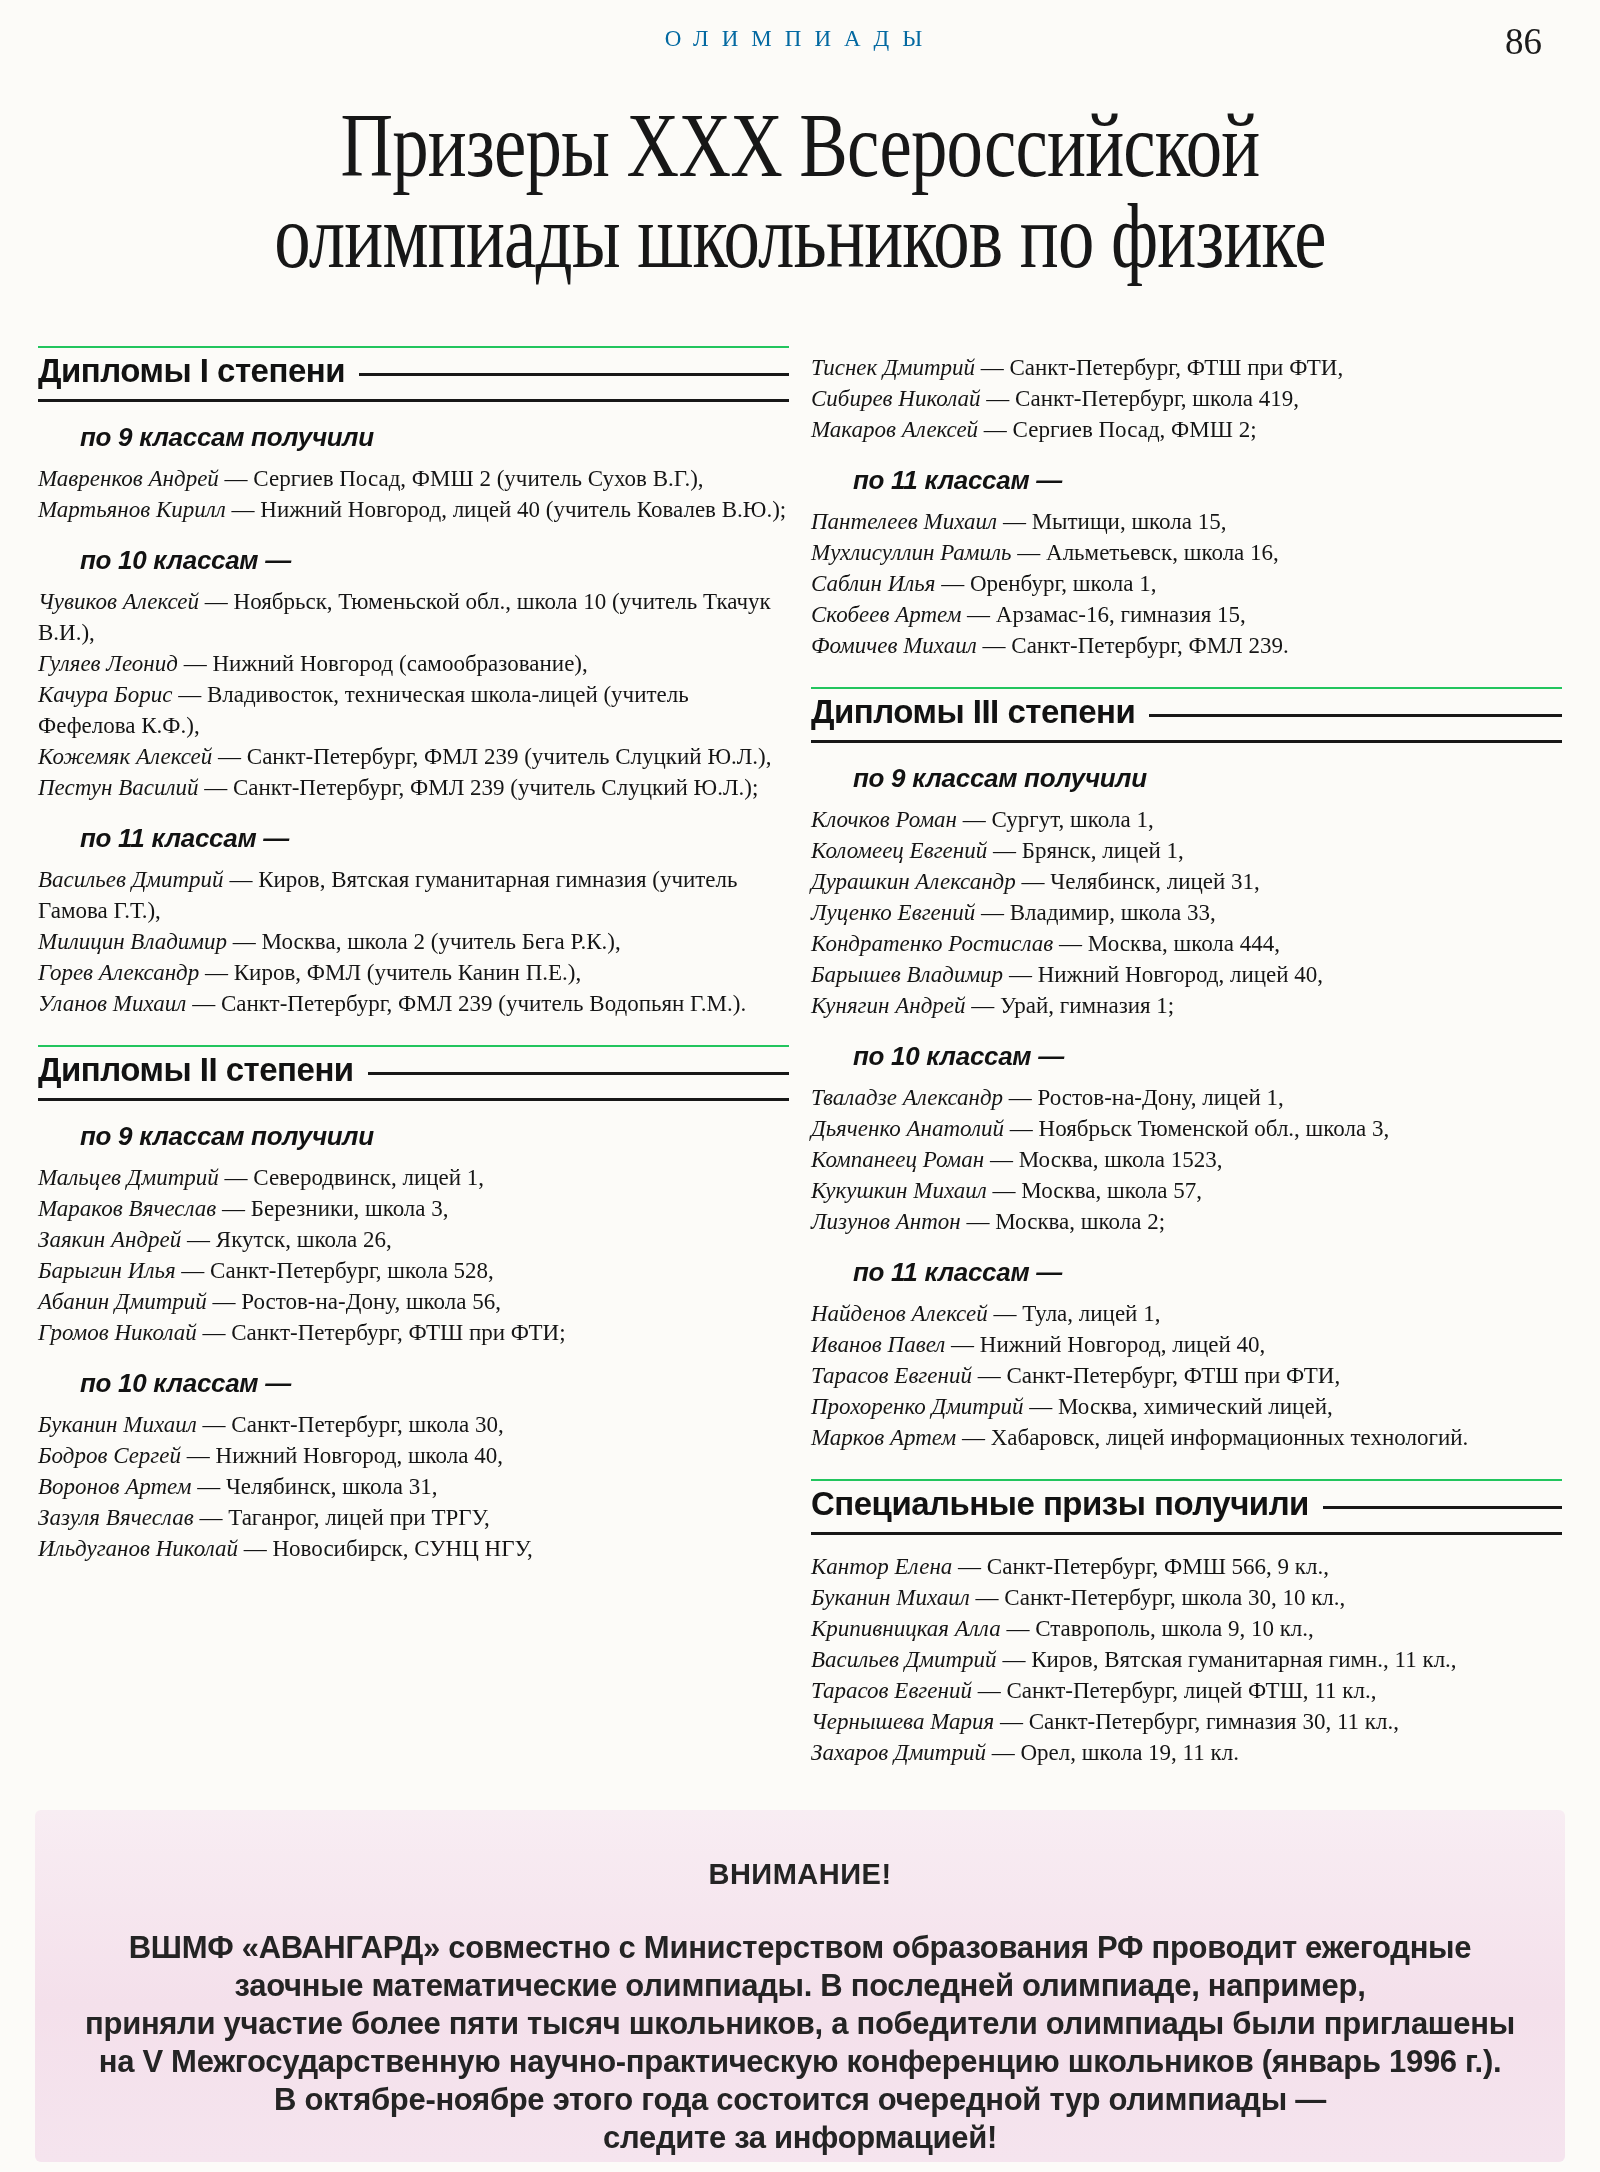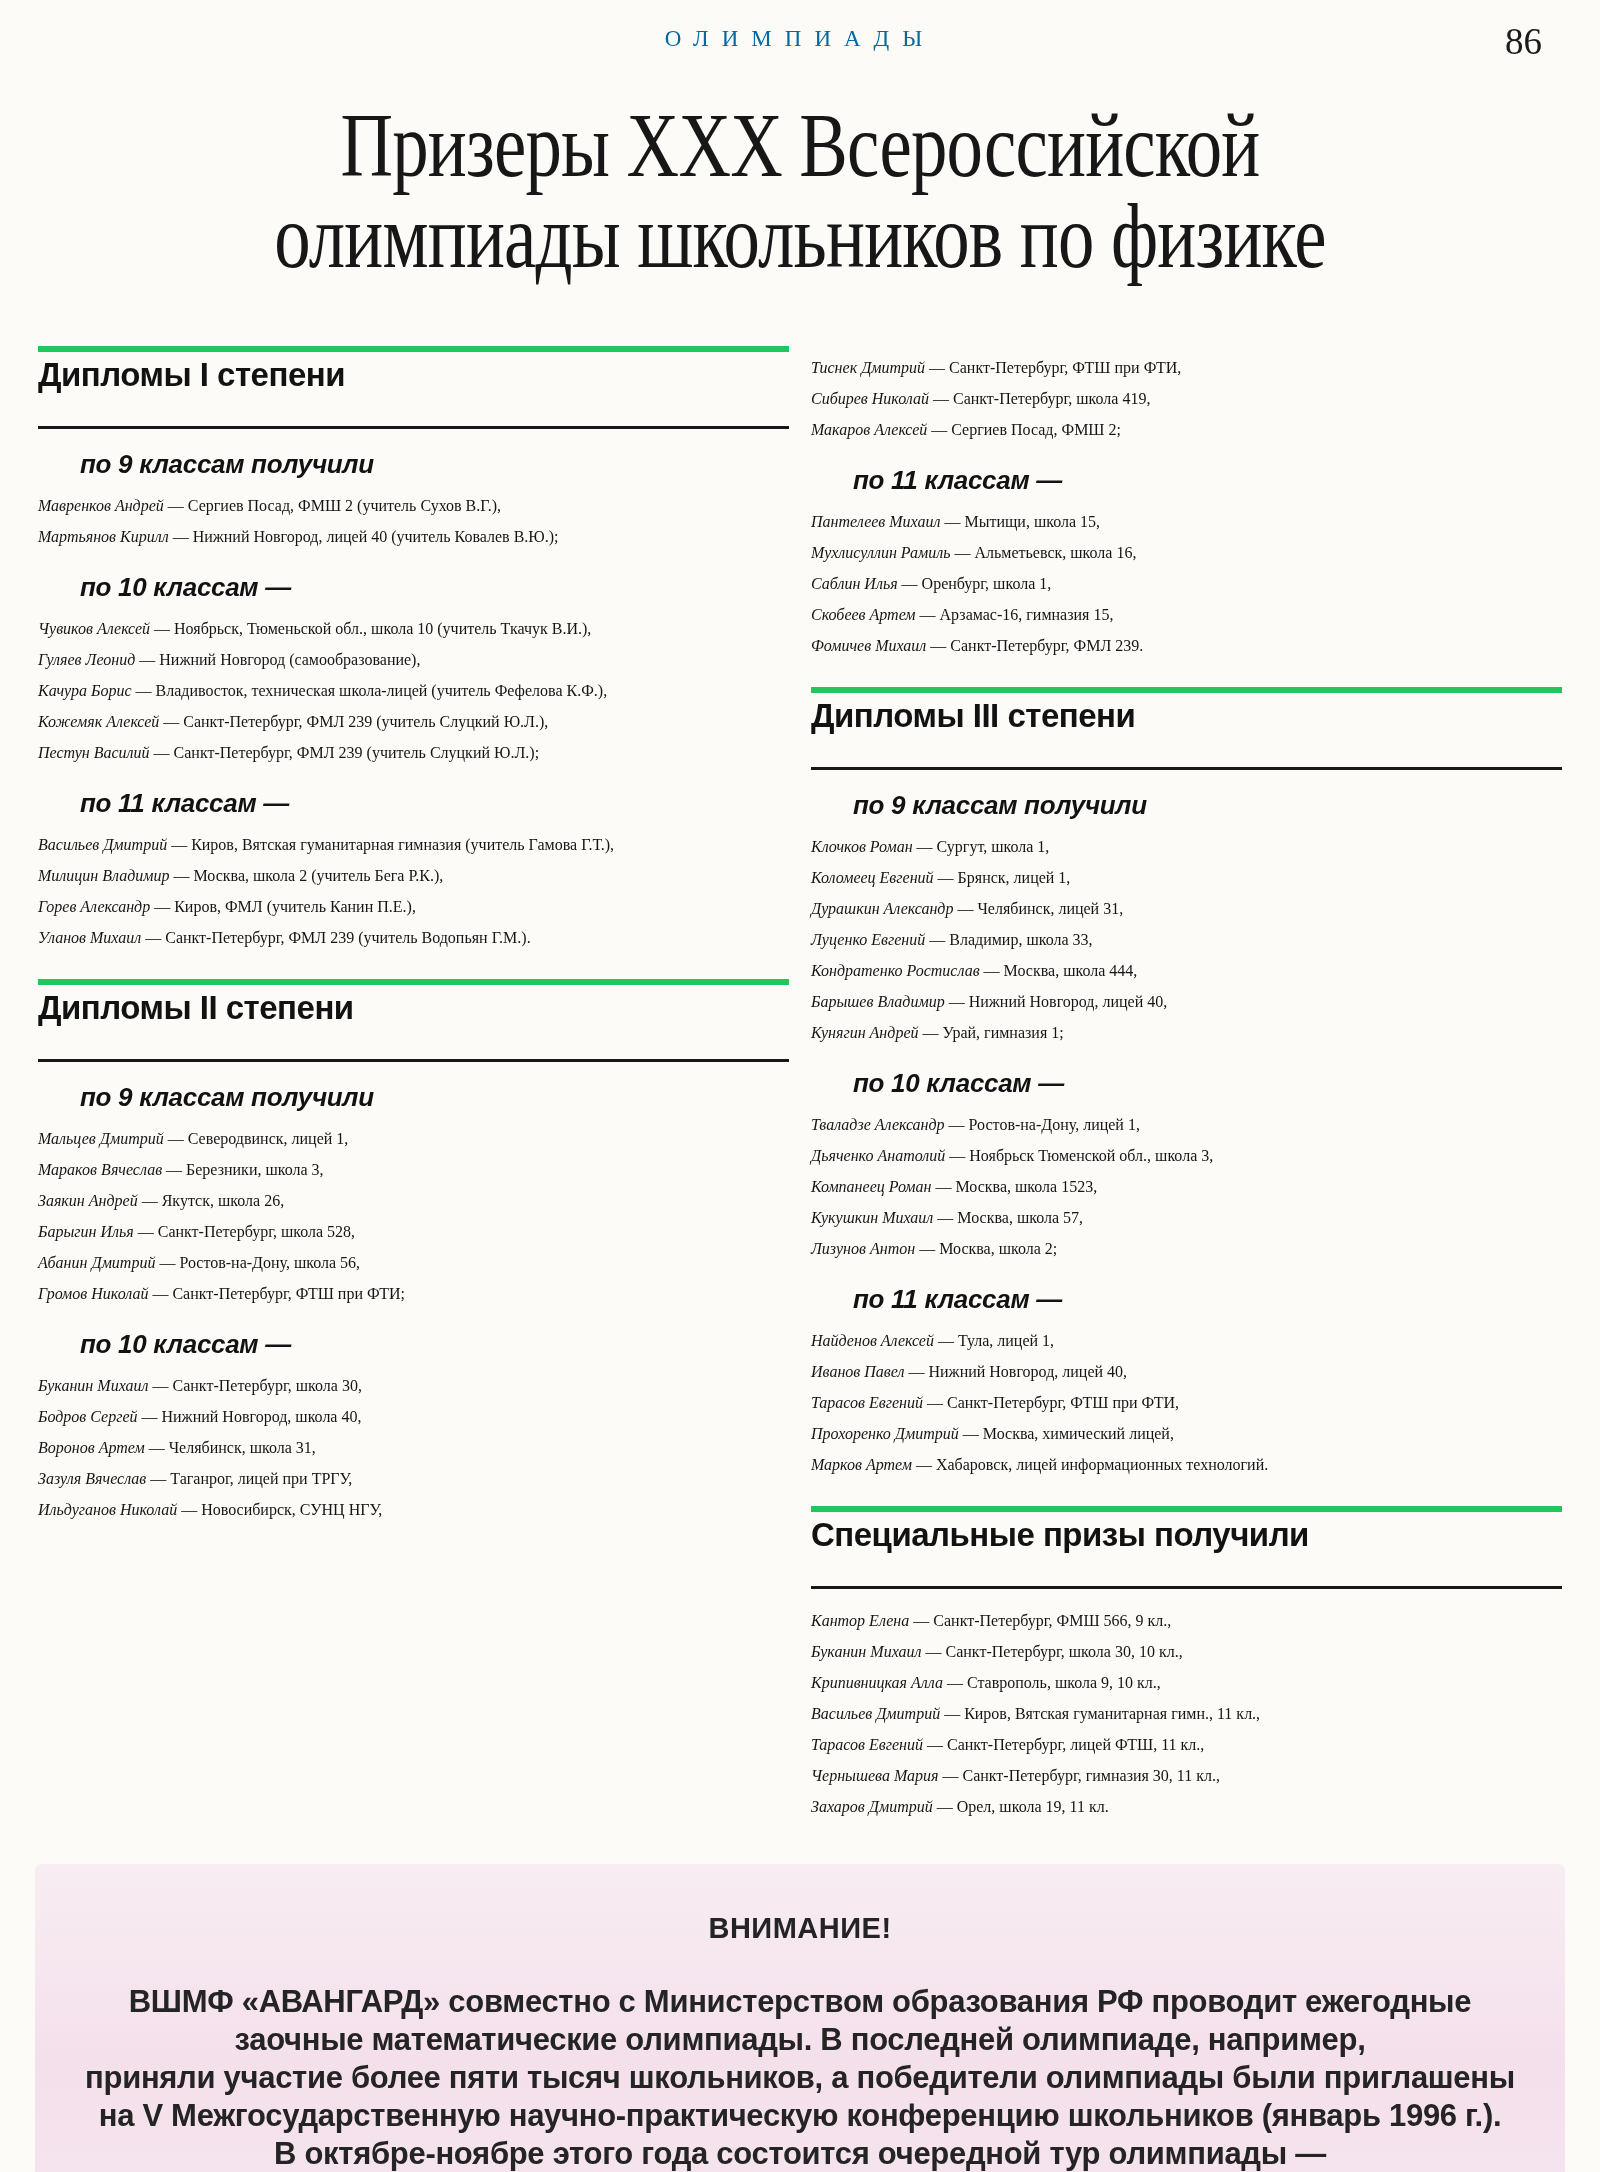--- a/index.html
+++ b/index.html
@@ -38,36 +38,36 @@
   
   .columns {
     display: flex; gap: 22px;
     padding: 0 38px; margin-top: 64px;
   }
   .col { width: 751px; box-sizing: border-box; }
   .col[data-column="right_column"] > .section:first-child { padding-top: 6px; }
   .section + .section { margin-top: 26px; }
   .sec-head {
     display: flex; align-items: flex-start;
-    border-top: 6px solid #22c55e; border-bottom: 3px solid #181818;
-    padding: 5px 0 9px; margin-bottom: 16px; flex-direction: column;
+    border-top: 2px solid #22c55e; border-bottom: 3px solid #181818;
+    padding: 5px 0 9px; margin-bottom: 16px;
   }
   .sec-head-label {
     font-family: "Liberation Sans", "DejaVu Sans", sans-serif;
     font-weight: 700; font-size: 33px; line-height: 1.12;
     letter-spacing: -0.5px; white-space: nowrap; color: #121212;
   }
   .sec-head-rule { flex: 1 1 auto; height: 3px; background: #181818; margin: 20px 0 0 14px; }
   .group-label {
     font-family: "Liberation Sans", "DejaVu Sans", sans-serif;
     font-weight: 700; font-style: italic; font-size: 26px;
     letter-spacing: -0.3px; color: #121212;
     margin: 20px 0 10px 42px;
   }
-  .entry { font-size: 16px; line-height: 31px; color: #151515; }
+  .entry { font-size: 23px; line-height: 31px; color: #151515; }
   .entry-name { font-style: italic; }
   .entry-info { }
   
   .notice {
     margin: 42px 35px 0 35px; height: 352px; box-sizing: border-box;
     background: linear-gradient(180deg, #f8edf3 0%, #f4e0eb 55%, #f5e4ee 100%);
     border-radius: 6px;
     text-align: center; padding-top: 48px;
     font-family: "Liberation Sans", "DejaVu Sans", sans-serif; color: #242424;
   }

